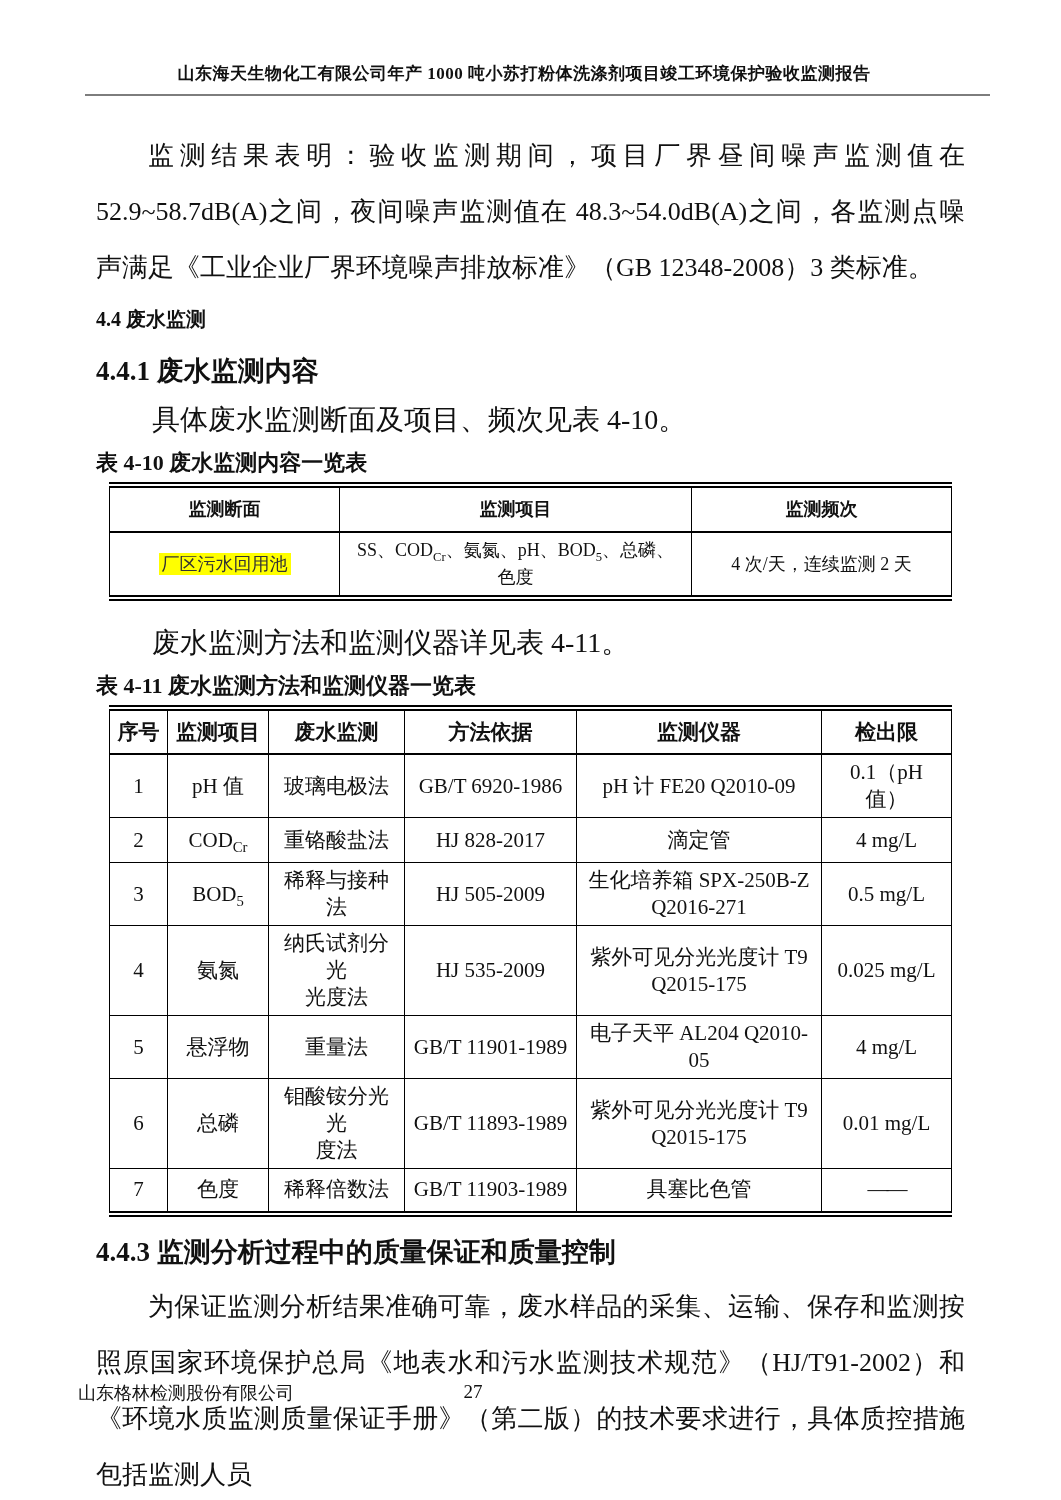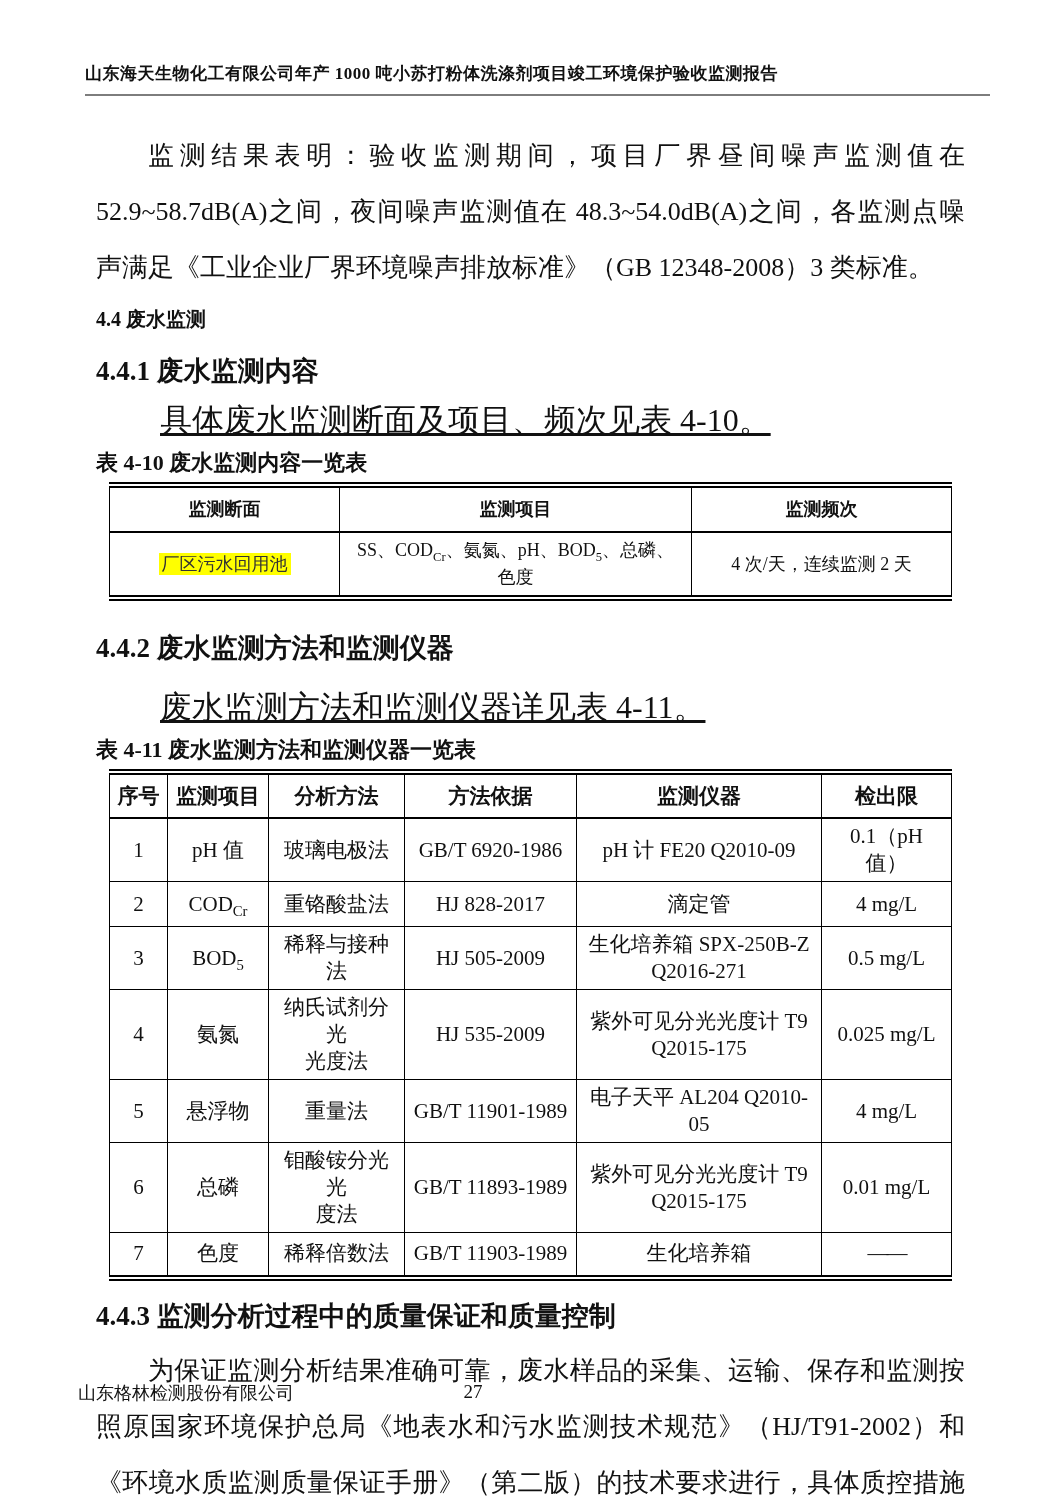--- a/index.html
+++ b/index.html
@@ -4,33 +4,33 @@
 <style>
   html,body{margin:0;padding:0;background:#e8e8e8;}
   .page{
     position:relative;width:1061px;height:1500px;background:#ffffff;
     font-family:"Liberation Serif","DejaVu Serif",serif;color:#111;
     overflow:hidden;margin:0 auto;
   }
   
   .pg-header{
     position:absolute;top:62px;left:85px;width:905px;
-    text-align:left;font-size:17px;font-weight:bold;letter-spacing:.5px;
+    text-align:center;font-size:17px;font-weight:bold;letter-spacing:.5px;
     padding-bottom:9px;border-bottom:2px solid #7d7d7d;
   }
   .pg-header .ht{padding-right:27px;display:inline-block;}
   
   .content{position:absolute;left:96px;top:0;width:869px;padding-top:128px;}
   p.body{
     margin:0;font-size:26px;line-height:56px;
     text-align:justify;text-indent:2em;
   }
   h2.sec{margin:6px 0 0 0;font-size:20px;line-height:34px;font-weight:bold;}
   h3.sec{margin:18px 0 0 0;font-size:27px;line-height:34px;font-weight:bold;}
-  p.lead{margin:12px 0 0 0;font-size:32px;line-height:40px;text-indent:2em;text-align:justify;text-decoration:underline;}
+  p.lead{margin:12px 0 0 0;font-size:28px;line-height:40px;text-indent:2em;text-align:justify;}
   .tbl-caption{
     margin:8px 0 0 0;font-size:22px;line-height:30px;font-weight:bold;
   }
   
   table.doc{
     width:842px;margin:4px auto 0 auto;border-collapse:collapse;table-layout:fixed;
     font-size:21px;color:#111;
     border-top:6px double #000;border-bottom:6px double #000;
     border-left:1px solid #000;border-right:1px solid #000;
   }
@@ -88,40 +88,39 @@
       <tbody>
         <tr>
           <td><span class="hl" style="background: rgb(255, 255, 0);">厂区污水回用池</span></td>
           <td>SS、COD<sub>Cr</sub>、氨氮、pH、BOD<sub>5</sub>、总磷、
 色度</td>
           <td>4 次/天，连续监测 2 天</td>
         </tr>
       </tbody>
     </table>
 
-    <h3 class="sec" style="margin-top:30px">4.4.2 废水监测方法和监测仪器</h3>
 
     <p class="lead" style="margin-top:22px">废水监测方法和监测仪器详见表 4-11。</p>
 
     <p class="tbl-caption">表 4-11 废水监测方法和监测仪器一览表</p>
 
     <table class="doc t411">
       <colgroup>
         <col style="width:58px">
           <col style="width:101px">
           <col style="width:136px">
         <col style="width:172px">
           <col style="width:245px">
           <col style="width:130px">
       </colgroup>
       <thead>
         <tr>
           <th>序号</th>
           <th>监测项目</th>
-          <th>分析方法</th>
+          <th>废水监测</th>
           <th>方法依据</th>
           <th>监测仪器</th>
           <th>检出限</th>
         </tr>
       </thead>
       <tbody>
         <tr class="single">
           <td>1</td>
           <td>pH 值</td>
           <td>玻璃电极法</td>
@@ -172,21 +171,21 @@
           <td>GB/T 11893-1989</td>
           <td>紫外可见分光光度计 T9
 Q2015-175</td>
           <td>0.01 mg/L</td>
         </tr>
         <tr class="single">
           <td>7</td>
           <td>色度</td>
           <td>稀释倍数法</td>
           <td>GB/T 11903-1989</td>
-          <td>生化培养箱</td>
+          <td>具塞比色管</td>
           <td class="dash">——</td>
         </tr>
       </tbody>
     </table>
 
     <h3 class="sec" style="margin-top:18px">4.4.3 监测分析过程中的质量保证和质量控制</h3>
 
     <p class="body" style="margin-top:10px">为保证监测分析结果准确可靠，废水样品的采集、运输、保存和监测按照原国家环境保护总局《地表水和污水监测技术规范》（HJ/T91-2002）和《环境水质监测质量保证手册》（第二版）的技术要求进行，具体质控措施包括监测人员</p>
 
   </div>

